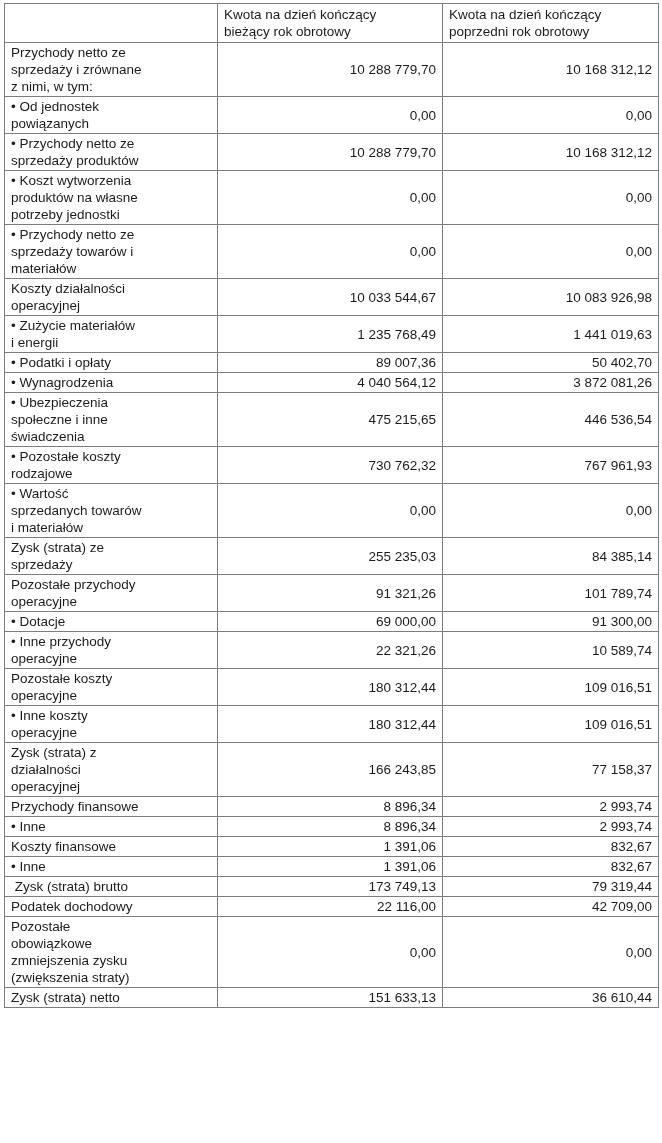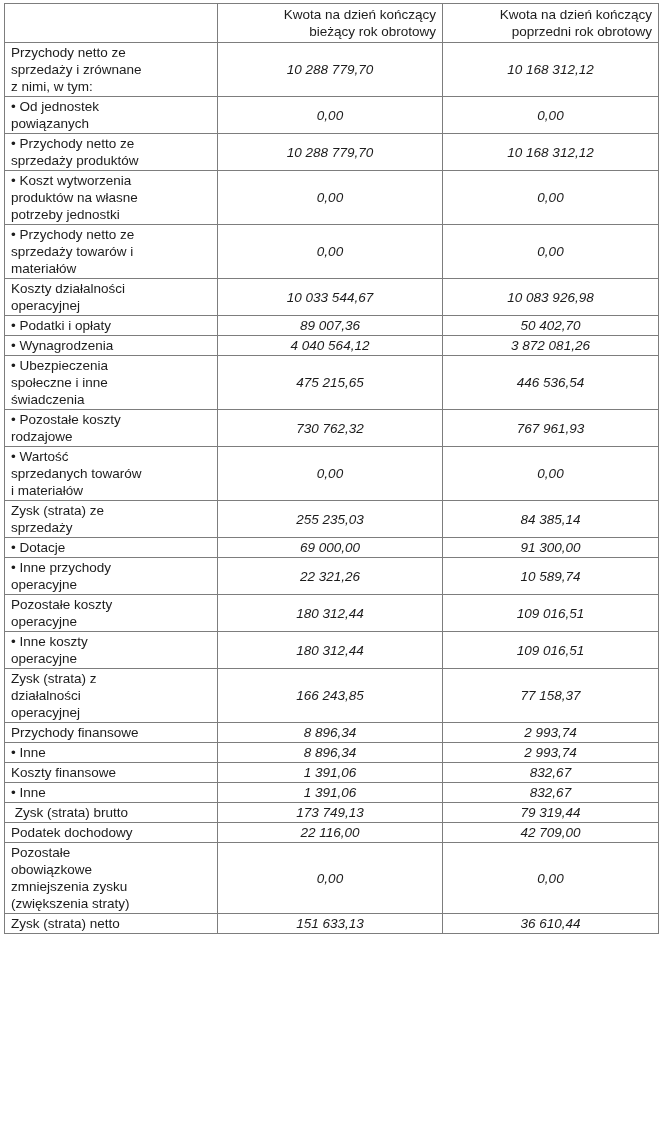--- a/index.html
+++ b/index.html
@@ -26,33 +26,32 @@
   col.c-prev  { width: 216px; }
   th, td {
     border: 1px solid #7d7d7d;
     font-size: 13.5px;
     line-height: 17px;
     font-weight: normal;
     vertical-align: middle;
     background: #ffffff;
   }
   th.head-cell {
-    text-align: right;
+    text-align: left;
     white-space: pre-line;
     padding: 2px 6px;
   }
   td.label-cell {
     text-align: left;
     white-space: pre-wrap;
     padding: 1px 8px 1px 6px;
   }
   td.val-cell {
-    text-align: center;
+    text-align: right;
     padding: 1px 6px;
-    font-style: italic;
   }
 </style>
 </head>
 <body>
 
 <div class="sheet">
   <table class="fin-table">
     <colgroup>
       <col class="c-label">
       <col class="c-cur">
@@ -108,20 +107,26 @@
   </tr>
 
   <tr>
     <td class="label-cell">Koszty działalności
 operacyjnej</td>
     <td class="val-cell">10 033 544,67</td>
     <td class="val-cell">10 083 926,98</td>
   </tr>
 
 
+  <tr>
+    <td class="label-cell">• Zużycie materiałów
+i energii</td>
+    <td class="val-cell">1 235 768,49</td>
+    <td class="val-cell">1 441 019,63</td>
+  </tr>
 
 
   <tr>
     <td class="label-cell">• Podatki i opłaty</td>
     <td class="val-cell">89 007,36</td>
     <td class="val-cell">50 402,70</td>
   </tr>
 
   <tr>
     <td class="label-cell">• Wynagrodzenia</td>
@@ -152,20 +157,26 @@
     <td class="val-cell">0,00</td>
   </tr>
 
   <tr>
     <td class="label-cell">Zysk (strata) ze
 sprzedaży</td>
     <td class="val-cell">255 235,03</td>
     <td class="val-cell">84 385,14</td>
   </tr>
 
+  <tr>
+    <td class="label-cell">Pozostałe przychody
+operacyjne</td>
+    <td class="val-cell">91 321,26</td>
+    <td class="val-cell">101 789,74</td>
+  </tr>
 
   <tr>
     <td class="label-cell">• Dotacje</td>
     <td class="val-cell">69 000,00</td>
     <td class="val-cell">91 300,00</td>
   </tr>
 
   <tr>
     <td class="label-cell">• Inne przychody
 operacyjne</td>

